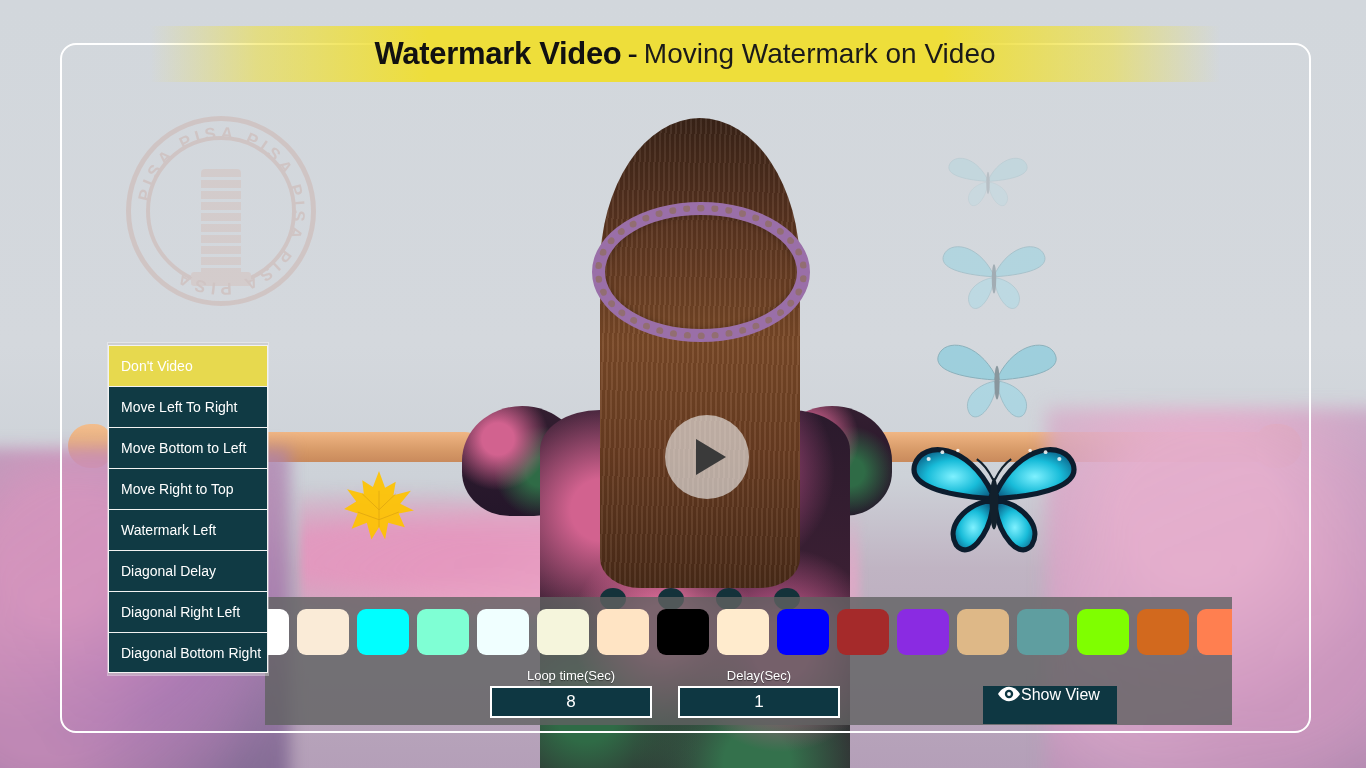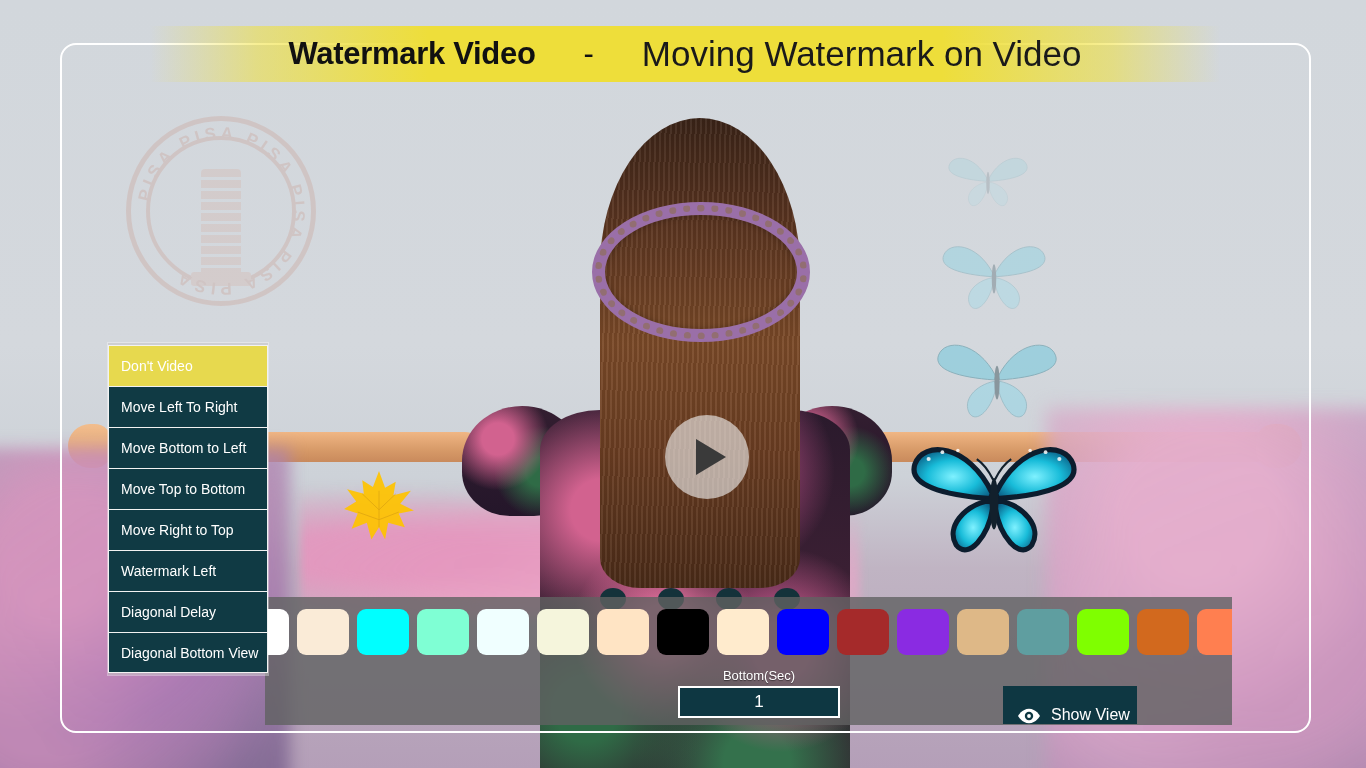--- a/index.html
+++ b/index.html
@@ -159,25 +159,24 @@
     position:absolute; left:150px; top:26px; width:1070px; height:56px;
     background: linear-gradient(90deg,
         rgba(240,225,60,0) 0%,
         rgba(240,225,60,.55) 10%,
         rgba(238,222,58,1) 26%,
         rgba(238,222,58,1) 74%,
         rgba(240,225,60,.55) 90%,
         rgba(240,225,60,0) 100%);
     display:flex; align-items:center; justify-content:center;
     white-space:nowrap;
-    gap:42px;
   }
   .title-strong { font-size:31px; font-weight:bold; color:#111; letter-spacing:-.3px; }
   .title-dash   { font-size:31px; color:#111; margin:0 6px 0 6px; }
-  .title-light  { font-size:35px; font-weight:400; color:#1a1a1a; }
+  .title-light  { font-size:28px; font-weight:400; color:#1a1a1a; }
 
   
   .play-btn {
     position:absolute; left:665px; top:415px; width:84px; height:84px;
     border-radius:50%;
     background: rgba(240,240,240,.62);
     display:flex; align-items:center; justify-content:center;
     cursor:pointer;
   }
   .play-tri {
@@ -209,22 +208,22 @@
   .field-label { color:#fff; font-size:13px; margin-bottom:3px; text-shadow:0 1px 1px rgba(0,0,0,.45); }
   .field-box {
     width:162px; height:32px; background:#0e3742; border:2px solid #fff;
     color:#fff; font-size:17px; display:flex; align-items:center; justify-content:center;
   }
   .grp-loop  { left:225px; }
   .grp-delay { left:413px; }
 
   .show-view {
     position:absolute; left:718px; top:89px; width:134px; height:38px;
-    background:#0e3742; display:flex; align-items:flex-end; gap:10px;
-    padding-left:14px; cursor:pointer;margin-left:20px;
+    background:#0e3742; display:flex; align-items:flex-start; 
+    padding-left:14px; cursor:pointer;
   }
   .eye-icon { width:24px; height:16px; display:block; }
   .show-view-label { color:#fff; font-size:16px; }
 
   
   .dropdown {
     position:absolute; left:108px; top:343px; width:160px;
     background:rgba(200,200,200,.55);
     padding:2px 0;
     box-shadow:0 0 0 1px rgba(255,255,255,.35);
@@ -375,40 +374,44 @@
         <div class="swatch" style="background: rgb(0, 0, 255);"></div>
         <div class="swatch" style="background: rgb(165, 42, 42);"></div>
         <div class="swatch" style="background: rgb(138, 43, 226);"></div>
         <div class="swatch" style="background: rgb(222, 184, 135);"></div>
         <div class="swatch" style="background: rgb(95, 158, 160);"></div>
         <div class="swatch" style="background: rgb(127, 255, 0);"></div>
         <div class="swatch" style="background: rgb(210, 105, 30);"></div>
         <div class="swatch" style="background: rgb(255, 127, 80);"></div>
       </div>
 
+    <div class="field-group grp-loop">
+      <div class="field-label">Loop time(Sec)</div>
+      <div class="field-box">8</div>
+    </div>
 
     <div class="field-group grp-delay">
-      <div class="field-label">Bottom(Sec)</div>
+      <div class="field-label">Delay(Sec)</div>
       <div class="field-box">1</div>
     </div>
 
     <div class="show-view">
       <svg class="eye-icon" viewBox="0 0 24 16">
         <path d="M12 0.8 C5 0.8 1 8 1 8 s4 7.2 11 7.2 S23 8 23 8 S19 0.8 12 0.8 Z" fill="#ffffff"></path>
         <circle cx="12" cy="8" r="4.2" fill="#0e3742"></circle>
         <circle cx="12" cy="8" r="1.9" fill="#ffffff"></circle>
       </svg>
       <span class="show-view-label">Show View</span>
     </div>
   </div>
 
   <div class="dropdown" id="dropdown">
       <div class="dd-item selected">Don't Video</div>
       <div class="dd-item">Move Left To Right</div>
       <div class="dd-item">Move Bottom to Left</div>
-      <div class="dd-item">Move Top to Bottom</div>
       <div class="dd-item">Move Right to Top</div>
       <div class="dd-item">Watermark Left</div>
       <div class="dd-item">Diagonal Delay</div>
-      <div class="dd-item">Diagonal Bottom View</div>
+      <div class="dd-item">Diagonal Right Left</div>
+      <div class="dd-item">Diagonal Bottom Right</div>
     </div>
 
 </div>
 
 </body></html>

